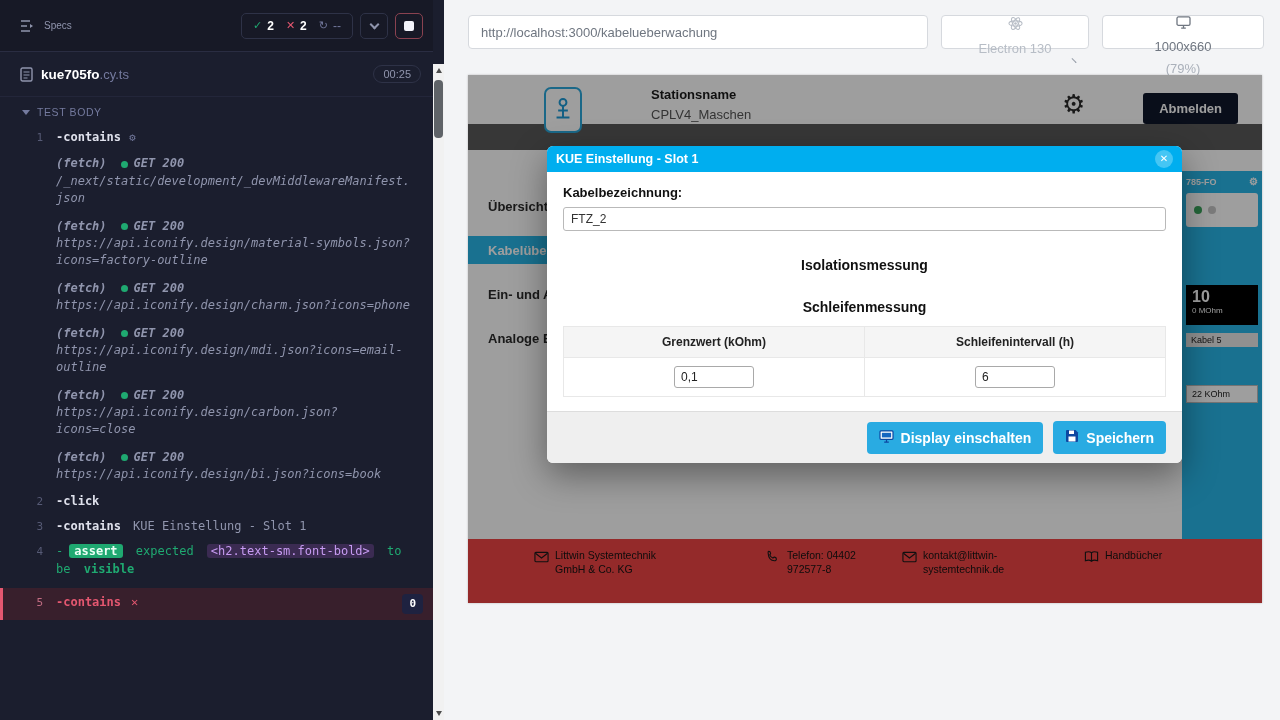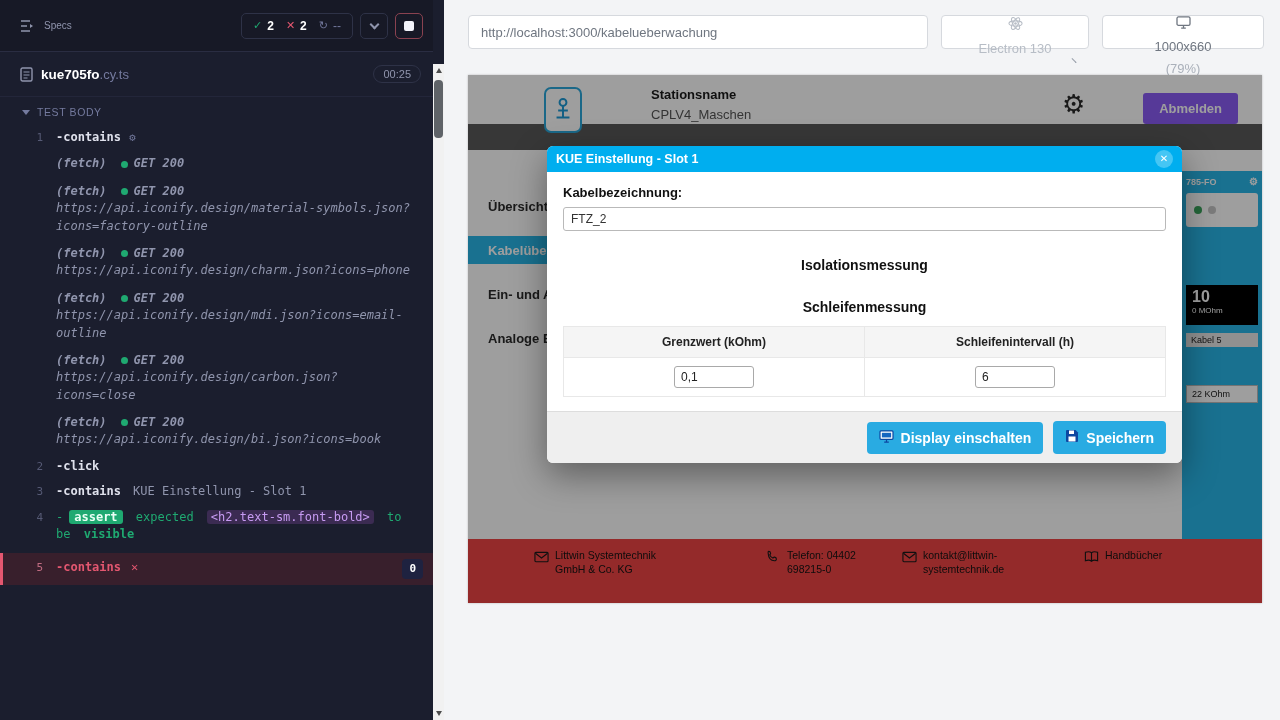--- a/index.html
+++ b/index.html
@@ -79,21 +79,21 @@
 
   
   .aut { position:relative; width:794px; height:528px; margin:11px 0 0 24px; background:#fff; overflow:hidden; box-shadow:0 0 2px rgba(0,0,0,.25); }
   .app-header { position:absolute; top:0; left:0; right:0; height:75px; background:#fff; }
   .app-dark-band { position:absolute; top:49px; left:0; right:0; height:26px; background:#5a5a5a; }
   .app-logo { position:absolute; left:76px; top:12px; width:38px; height:46px; background:#fff; border:2px solid #2aa8dc; border-radius:7px; display:flex; align-items:center; justify-content:center; z-index:2; }
   .station { position:absolute; left:183px; top:12px; }
   .station-label { font-size:13px; font-weight:700; color:#1a1a1a; }
   .station-value { font-size:13px; color:#555; margin-top:5px; }
   .app-gear { position:absolute; left:594px; top:16px; font-size:26px; color:#2b2b2b; line-height:1; cursor:pointer; }
-  .logout-btn { position:absolute; right:24px; top:18px; background:#8b5cf6; color:#fff; border:none; border-radius:3px; font-size:13px; font-weight:700; padding:8px 16px; cursor:pointer; font-family:"Liberation Sans", sans-serif; }
+  .logout-btn { position:absolute; right:24px; top:18px; background:#0f172a; color:#fff; border:none; border-radius:3px; font-size:13px; font-weight:700; padding:8px 16px; cursor:pointer; font-family:"Liberation Sans", sans-serif; }
 
   .app-nav { position:absolute; top:117px; left:0; width:150px; z-index:1; }
   .nav-item { height:28px; display:flex; align-items:center; padding-left:20px; font-size:13px; font-weight:700; color:#2b2b2b; margin-bottom:16px; white-space:nowrap; cursor:pointer; }
   .nav-item.active { background:#29b6e8; color:#fff; width:150px; }
 
   .side-panel { position:absolute; right:0; top:96px; width:80px; bottom:47px; background:#29b6e8; padding:5px 4px; z-index:1; }
   .sp-head { display:flex; align-items:center; justify-content:space-between; color:#fff; font-size:9px; font-weight:700; }
   .sp-gear { font-size:10px; color:#fff; }
   .sp-white { background:#fff; border-radius:3px; height:34px; margin-top:6px; display:flex; align-items:center; gap:6px; padding-left:8px; }
   .sp-dot-g { width:8px; height:8px; border-radius:50%; background:#3ba55d; }
@@ -196,20 +196,21 @@
     </div>
 
     <div class="cmd-row fetch">
       <span class="num"></span>
       <div class="cmd-body">
         <div class="fetch-line">
             <span class="fetch-label">(fetch)</span>
             <span class="dot"></span>
             <span class="fetch-status">GET 200</span>
           </div>
+        <div class="fetch-url">/_next/static/development/_devMiddlewareManifest.json</div>
       </div>
     </div>
 
     <div class="cmd-row fetch">
       <span class="num"></span>
       <div class="cmd-body">
         <div class="fetch-line">
             <span class="fetch-label">(fetch)</span>
             <span class="dot"></span>
             <span class="fetch-status">GET 200</span>
@@ -397,21 +398,21 @@
         <span class="f-ic"><svg viewBox="0 0 16 12" width="15" height="12">
               <rect x="1" y="1" width="14" height="10" rx="1" fill="none" stroke="#1a1a1a" stroke-width="1.2"></rect>
               <path d="M1.5 2l6.5 5 6.5-5" fill="none" stroke="#1a1a1a" stroke-width="1.2"></path>
             </svg></span>
         <span class="f-text">Littwin Systemtechnik GmbH &amp; Co. KG</span>
       </div>
       <div class="f-group fg-phone">
         <span class="f-ic"><svg viewBox="0 0 14 14" width="13" height="13">
               <path d="M3 1.5c1 0 1.8 1 2 2 .1.7-.5 1.3-1 1.8.6 1.6 1.8 2.8 3.4 3.4.5-.5 1.1-1.1 1.8-1 1 .2 2 1 2 2 0 1.1-1 2-2.1 1.9C5.6 11.3 2.7 8.4 2.4 4 2.3 2.7 2 1.5 3 1.5z" fill="none" stroke="#1a1a1a" stroke-width="1.2"></path>
             </svg></span>
-        <span class="f-text">Telefon: 04402 698215-0</span>
+        <span class="f-text">Telefon: 04402 972577-8</span>
       </div>
       <div class="f-group fg-email">
         <span class="f-ic"><svg viewBox="0 0 16 12" width="15" height="12">
               <rect x="1" y="1" width="14" height="10" rx="1" fill="none" stroke="#1a1a1a" stroke-width="1.2"></rect>
               <path d="M1.5 2l6.5 5 6.5-5" fill="none" stroke="#1a1a1a" stroke-width="1.2"></path>
             </svg></span>
         <span class="f-text">kontakt@littwin-systemtechnik.de</span>
       </div>
       <div class="f-group fg-manuals">
         <span class="f-ic"><svg viewBox="0 0 16 13" width="15" height="13">

